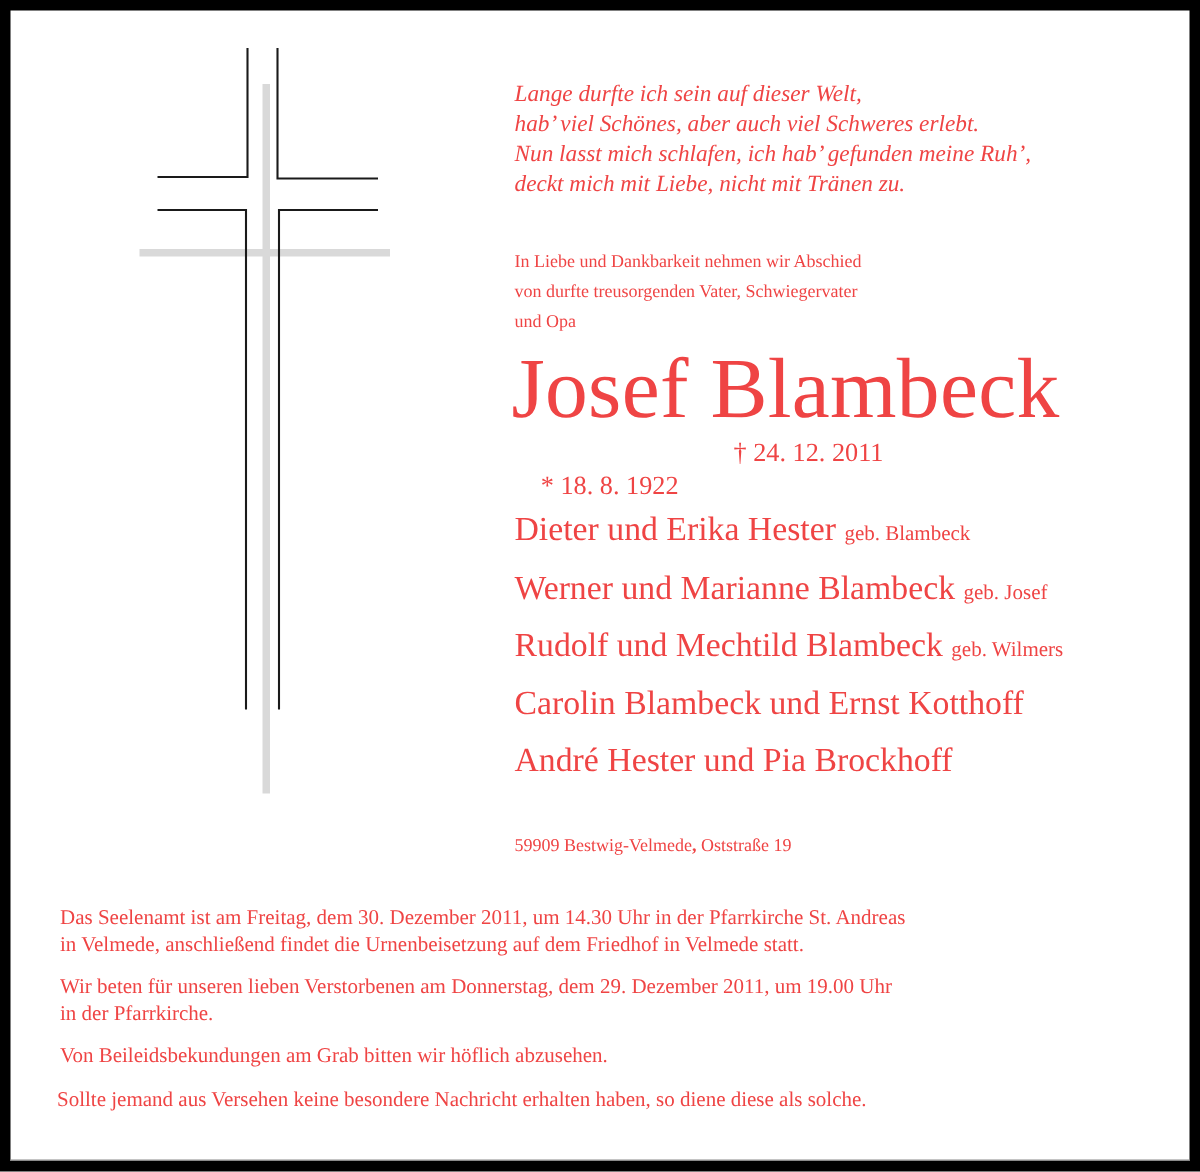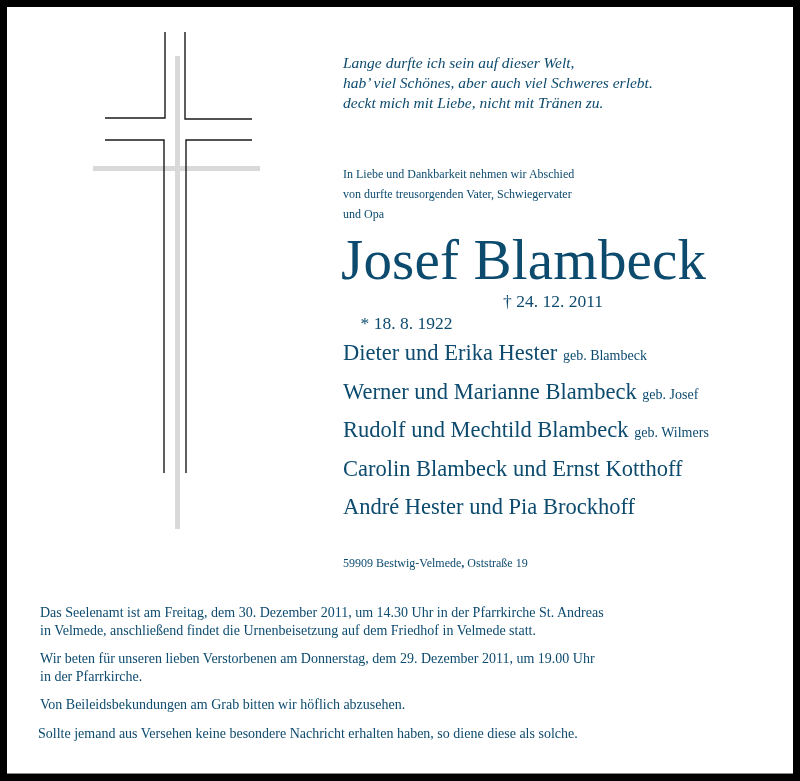--- a/index.html
+++ b/index.html
@@ -1,40 +1,40 @@
 <!DOCTYPE html>
 <html><head>
   <meta charset="utf-8">
   <style>
     html, body { margin: 0; padding: 0; }
     body { width: 800px; height: 781px; background: #000; overflow: hidden; }
     .frame {
       position: absolute; left: 7px; top: 7px; width: 786px; height: 767px;
       background: #ffffff; border-bottom: 1px solid #8a8a8a;
       box-sizing: border-box;
-      font-family: "Liberation Serif", "DejaVu Serif", serif; color: #0c4a6e;
+      font-family: "Liberation Serif", "DejaVu Serif", serif; color: #ef4444;
     }
     .cross { position: absolute; left: 0; top: 0; }
     .poem {
       position: absolute; left: 336px; top: 46px;
       font-style: italic; font-size: 15.5px; line-height: 20px;
     }
     .intro {
       position: absolute; left: 336px; top: 157px;
       font-size: 12px; line-height: 20px;
     }
     .name {
       position: absolute; left: 334px; top: 229px;
       font-size: 57px; line-height: 48px; letter-spacing: 0.2px;
     }
     .dates {
       position: absolute; left: 336px; top: 283px;
       font-size: 17.5px; line-height: 22px; white-space: pre;
     }
-    .dates .death { position: absolute; left: 160px; top: 0; }
+    .dates .death { position: absolute; left: 146px; top: 0; }
     .mourners {
       position: absolute; left: 336px; top: 328px;
     }
     .mourner {
       height: 38.5px; font-size: 22.5px; line-height: 36px; white-space: nowrap;
     }
     .mourner .nee { font-size: 14px; }
     .address {
       position: absolute; left: 336px; top: 545px;
       font-size: 12px; line-height: 22px; white-space: nowrap;
@@ -62,20 +62,21 @@
       <polyline points="98,111 158,111 158,25"></polyline>
       <polyline points="178,25 178,112 245,112"></polyline>
       <polyline points="98,133 157,133 157,466"></polyline>
       <polyline points="179,466 179,133 245,133"></polyline>
     </g>
   </svg>
 
   <div class="poem">
     <div>Lange durfte ich sein auf dieser Welt,</div>
     <div>hab’ viel Schönes, aber auch viel Schweres erlebt.</div>
+    <div>Nun lasst mich schlafen, ich hab’ gefunden meine Ruh’,</div>
     <div>deckt mich mit Liebe, nicht mit Tränen zu.</div>
   </div>
 
   <div class="intro">
     <div>In Liebe und Dankbarkeit nehmen wir Abschied</div>
     <div>von durfte treusorgenden Vater, Schwiegervater</div>
     <div>und Opa</div>
   </div>
 
   <div class="name">Josef Blambeck</div>

